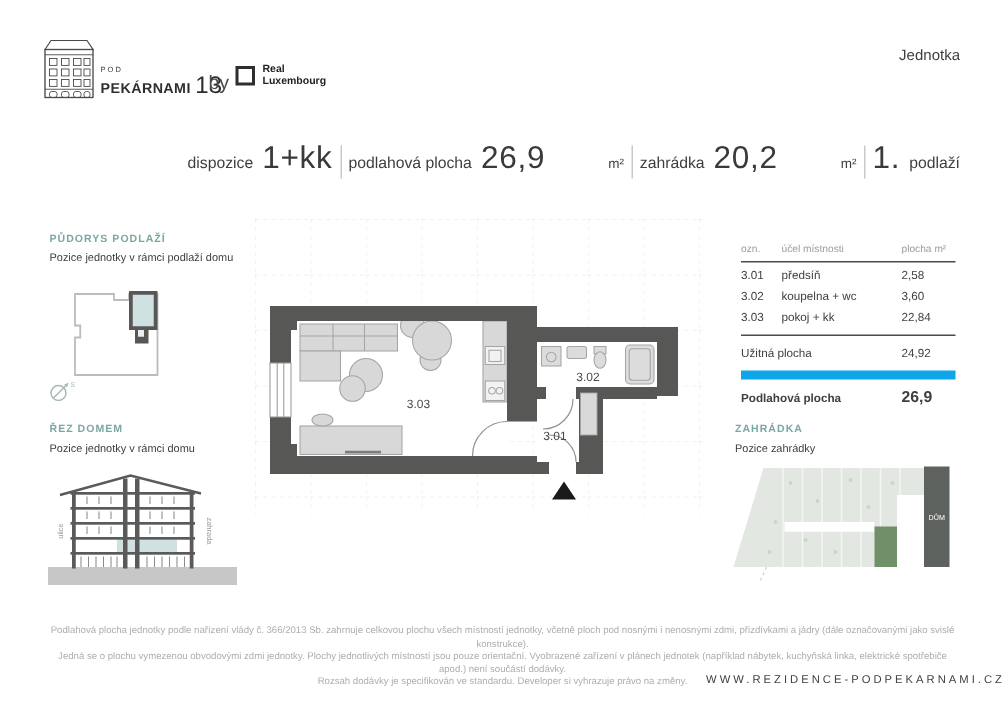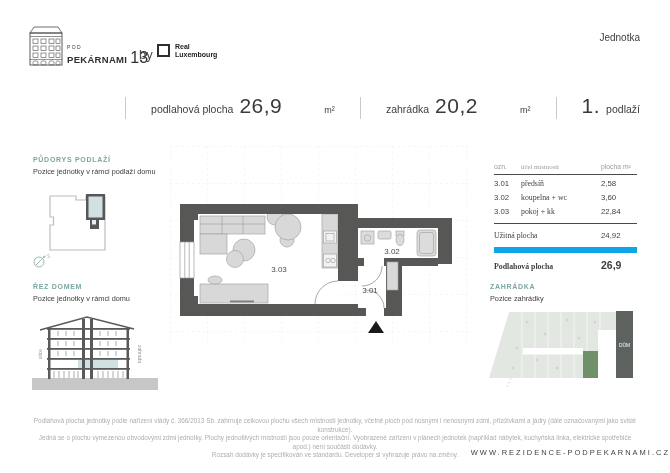--- a/index.html
+++ b/index.html
@@ -31,21 +31,21 @@
   .spec-div{width:1px;height:22px;background:#c9c9c9;align-self:center;}
 
   
   .sec-title{position:absolute;font-size:7px;font-weight:700;letter-spacing:.7px;color:#7aa7a2;}
   .sec-sub{position:absolute;font-size:7.3px;color:#3e3e3e;}
 
   
   .areas-table{position:absolute;left:494px;top:160px;width:143px;font-size:7.8px;color:#3f3f3f;}
   .trow{display:flex;align-items:baseline;padding:2.5px 0;}
   .c-ozn{width:27px;}
-  .c-ucel{flex:1;font-family:Liberation Serif, serif;}
+  .c-ucel{flex:1;}
   .c-plocha{min-width:36px;}
   .t-head{color:#9c9c9c;font-size:6.8px;border-bottom:1px solid #4a4a4a;padding-bottom:4px;margin-bottom:2px;}
   .t-body{border-bottom:1px solid #4a4a4a;padding-bottom:4px;}
   .t-sub{border-bottom:6px solid #0ea5e9;padding:7px 0;}
   .t-total{padding-top:6px;font-weight:700;}
   .t-total .c-plocha{font-size:10.5px;}
 
   
   .footnote{position:absolute;left:30px;right:30px;top:417px;text-align:center;
             font-size:6.4px;line-height:8.6px;color:#aeaeae;}
@@ -96,20 +96,24 @@
   <div class="rl-text">
     <div>Real</div>
     <div>Luxembourg</div>
   </div>
 
   <div class="unit-head">
     <div class="unit-label">Jednotka</div>
   </div>
 
   <div class="specs">
+    <span class="spec">
+      <span class="lbl">dispozice</span>
+      <span class="val">1+kk</span>
+    </span>
     <span class="spec-div"></span>
     <span class="spec">
       <span class="lbl">podlahová plocha</span>
       <span class="val">26,9</span>
       <span class="unt">m²</span>
     </span>
     <span class="spec-div"></span>
     <span class="spec">
       <span class="lbl">zahrádka</span>
       <span class="val">20,2</span>

